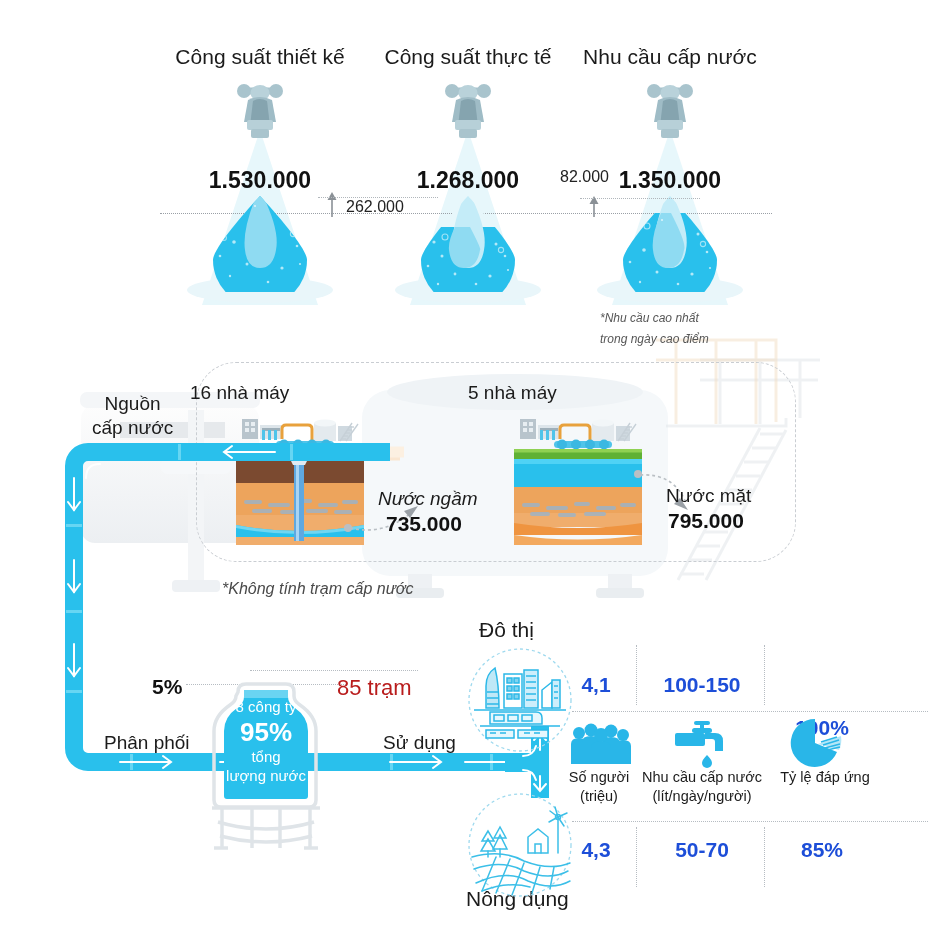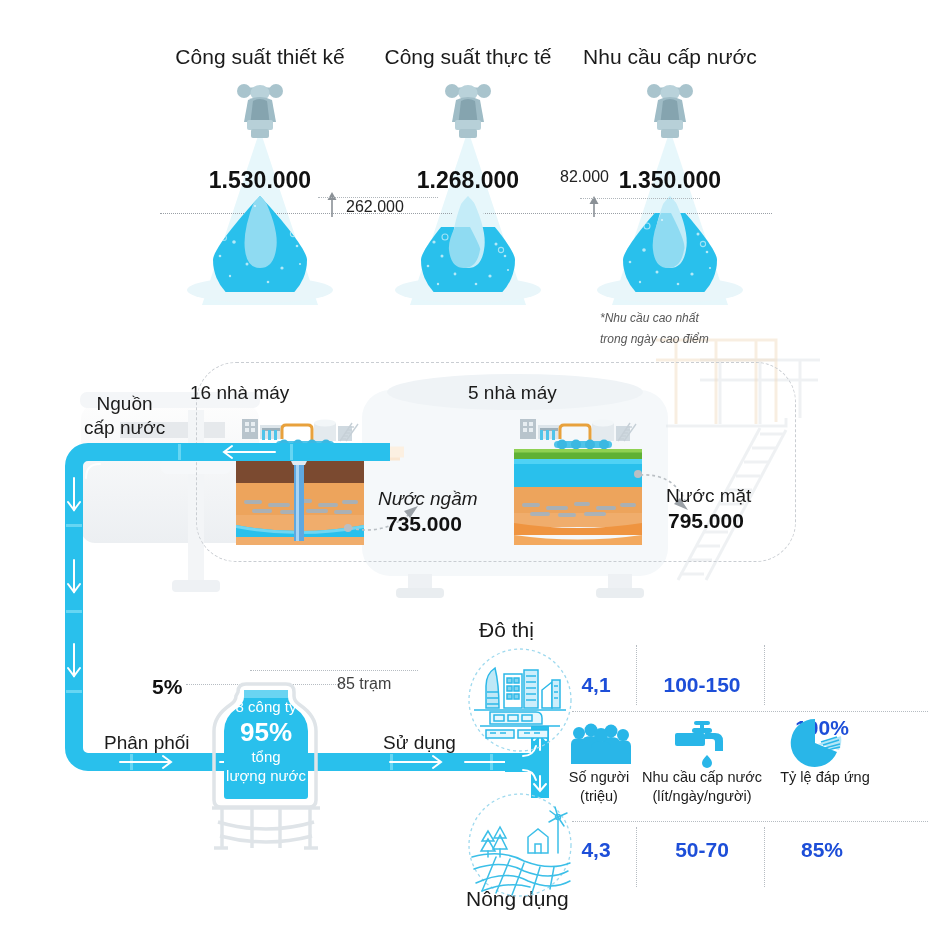--- a/index.html
+++ b/index.html
@@ -46,27 +46,27 @@
     border:1.6px dashed #c9cdd2; border-radius:40px;
   }
   .plant-title { font-size:19px; color:#1b1b1b; text-align:left; white-space:nowrap; }
   .src-label { font-size:19px; color:#1b1b1b; white-space:nowrap; }
   .src-value { font-size:21px; font-weight:bold; color:#111; white-space:nowrap; }
 
   #note-stations {
     left:222px; top:580px; font-style:italic; font-size:16px; color:#4a4a4a; white-space:nowrap;
   }
   #source-label {
-    left:84px; top:392px; font-size:19px; line-height:1.25; color:#1b1b1b; text-align:center;
+    left:92px; top:392px; font-size:19px; line-height:1.25; color:#1b1b1b; text-align:center;
   }
 
   
   .flow-label { font-size:19px; color:#1b1b1b; white-space:nowrap; }
   .pct-label { font-size:21px; font-weight:bold; color:#111; white-space:nowrap; }
-  .station-label { font-size:16px; color:#404040; white-space:nowrap; }
+  .station-label { font-size:22px; color:#b91c1c; white-space:nowrap; }
 
   .tank-text { color:#fff; text-align:center; font-size:15px; line-height:1.25; }
   .tank-text .pct { font-size:26px; font-weight:bold; display:block; line-height:1.2; }
 
   .region-label { font-size:21px; color:#1b1b1b; white-space:nowrap; }
   .cell-val { font-size:21px; font-weight:bold; color:#1d4ed8; text-align:center; white-space:nowrap; }
   .cell-head { font-size:14.5px; color:#1b1b1b; text-align:center; line-height:1.3; }
 
   .vdot { border-left:1.5px dotted #b6bcc2; }
   .hdot { border-top:1.5px dotted #b6bcc2; }
@@ -442,20 +442,21 @@
     <path d="M10 7 q34 -2 46 28" fill="none" stroke="#b9bfc4" stroke-width="1.6" stroke-dasharray="3 3"></path>
     <polygon points="58,42 44,36 50,30" fill="#9aa0a6"></polygon>
   </svg>
 
   <div class="abs src-label" style="left:378px; top:488px;font-style:italic;">Nước ngầm</div>
   <div class="abs src-value" style="left:386px; top:512px;">735.000</div>
 
   <div class="abs src-label" style="left:666px; top:485px;">Nước mặt</div>
   <div class="abs src-value" style="left:668px; top:509px;">795.000</div>
 
+  <div class="abs" id="note-stations">*Không tính trạm cấp nước</div>
 
   <svg class="abs" style="left:60px; top:438px; width:560px; height:345px;" viewBox="0 0 560 345">
 
     <path d="M330 14 H28 a14 14 0 0 0 -14 14 V310 a14 14 0 0 0 14 14 H470" fill="none" stroke="#29c0ec" stroke-width="18" stroke-linecap="butt"></path>
 
     <g fill="#66d6f3">
       <rect x="118" y="6" width="3" height="16"></rect>
         <rect x="230" y="6" width="3" height="16"></rect>
       <rect x="6" y="86" width="16" height="3"></rect>
         <rect x="6" y="172" width="16" height="3"></rect>

